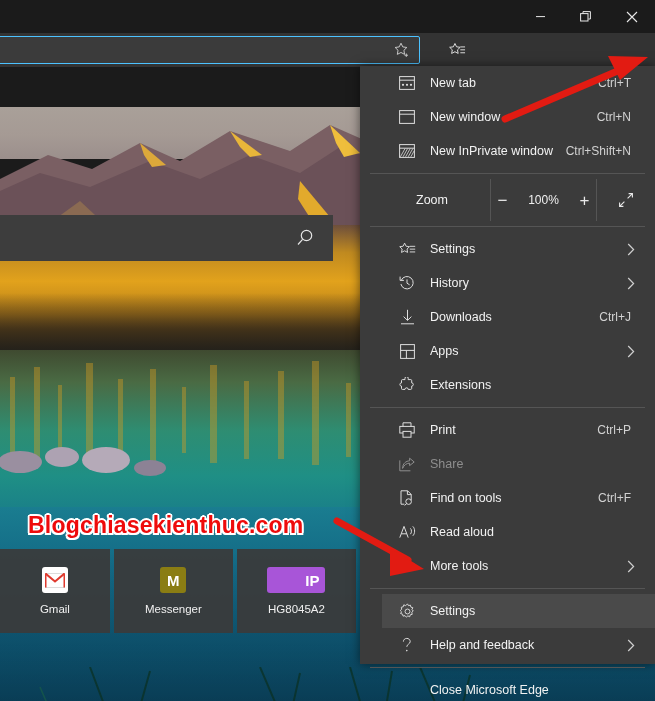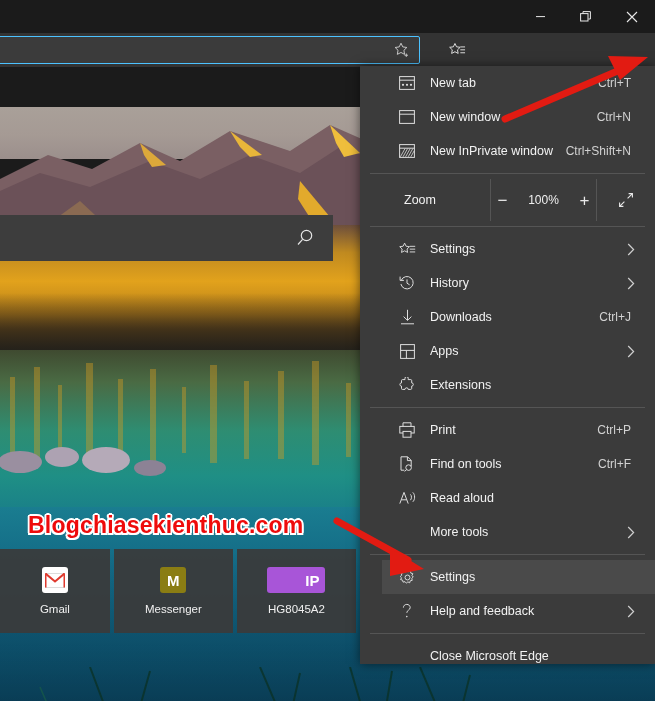--- a/index.html
+++ b/index.html
@@ -90,21 +90,21 @@
   .mi .ic{position:absolute;left:14px;top:0;height:34px;width:22px;display:flex;align-items:center;justify-content:center;color:#dedede;}
   .mi .lb{margin-left:48px;font-size:12.5px;color:#f2f2f2;white-space:nowrap;}
   .mi .sc{position:absolute;right:24px;font-size:12px;color:#d2d2d2;white-space:nowrap;}
   .mi .ch{position:absolute;right:20px;color:#cfcfcf;display:flex;}
   .mi.disabled .lb{color:#8e8e8e;}
   .mi.disabled .ic{color:#8e8e8e;}
   .mi.hl{background:#4a4a4a;}
   .sep{height:1px;background:#555555;margin:5px 10px;}
 
   .zoomrow{height:42px;display:flex;align-items:center;}
-  .zoomlabel{width:130px;font-size:12.5px;color:#f2f2f2;padding-left:44px;box-sizing:border-box;}
+  .zoomlabel{width:130px;font-size:12.5px;color:#f2f2f2;padding-left:56px;box-sizing:border-box;}
   .zoomctl{flex:1;display:flex;align-items:center;justify-content:center;gap:16px;
            border-left:1px solid #555;height:42px;}
   .zoomctl .b{color:#e9e9e9;font-size:17px;width:16px;text-align:center;line-height:1;}
   .zoomval{font-size:12px;color:#f0f0f0;min-width:34px;text-align:center;}
   .zoomfull{width:58px;display:flex;align-items:center;justify-content:center;
             border-left:1px solid #555;height:42px;color:#e9e9e9;}
 
   
   .arrows{position:absolute;inset:0;pointer-events:none;}
 </style>
@@ -402,20 +402,29 @@
         <svg width="16" height="16" viewBox="0 0 16 16" fill="none" stroke="#dedede" stroke-width="1">
           <path d="M4 4.4V0.8h8v3.6"></path>
           <rect x="0.8" y="4.4" width="14.4" height="6.6"></rect>
           <rect x="4" y="9.4" width="8" height="5.8" fill="#3b3b3b"></rect>
         </svg>
       </span>
       <span class="lb">Print</span>
       <span class="sc">Ctrl+P</span>
     </div>
 
+    <div class="mi disabled">
+      <span class="ic">
+        <svg width="16" height="15" viewBox="0 0 16 15" fill="none" stroke="#8e8e8e" stroke-width="1">
+          <path d="M0.8 3.4v10.4h10.6"></path>
+          <path d="M3.6 11.4c0-5 3.4-7.4 7-7.6V1.2L15.2 5 10.6 8.6V6.1c-3 .2-5.6 1.8-7 5.3z"></path>
+        </svg>
+      </span>
+      <span class="lb">Share</span>
+    </div>
 
     <div class="mi">
       <span class="ic">
         <svg width="15" height="16" viewBox="0 0 15 16" fill="none" stroke="#dedede" stroke-width="1">
           <path d="M1 0.8h6.6l3.6 3.6v6"></path>
             <path d="M7.4 0.8v3.8h3.8"></path>
           <path d="M1 0.8v13.4h3.4"></path>
           <circle cx="8.6" cy="11.6" r="2.8"></circle>
             <path d="M6.6 13.6L4.6 15.4"></path>
         </svg>

